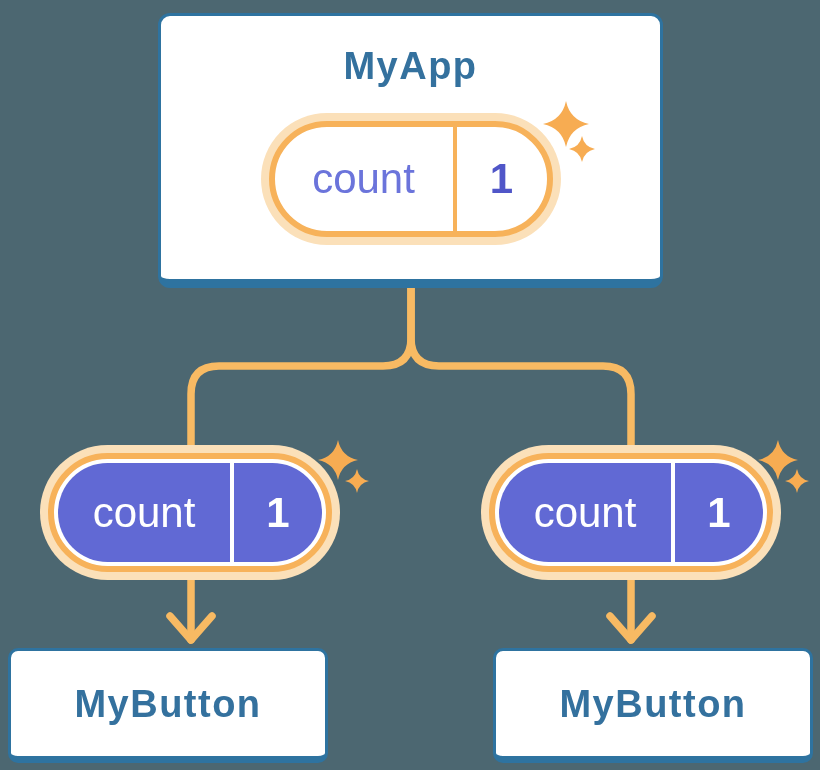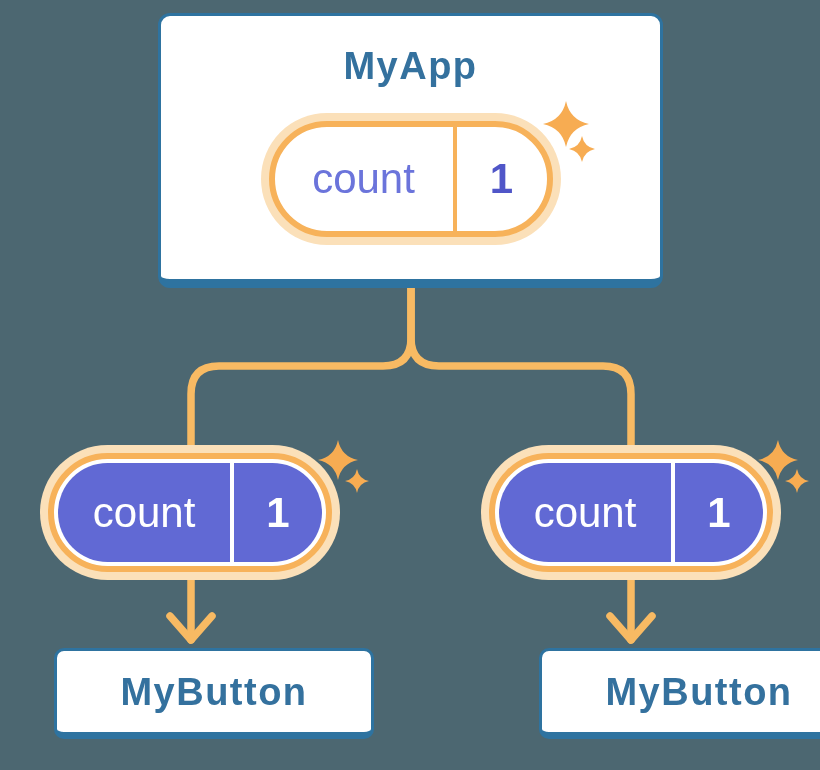--- a/index.html
+++ b/index.html
@@ -37,24 +37,24 @@
   .card-root {
     left: 158px; top: 13px;
     width: 505px; height: 275px;
     border-bottom-width: 9px;
     border-radius: 12px;
     display: flex; flex-direction: column; align-items: center;
     padding-top: 28px;
   }
   .card-child {
     top: 648px;
-    width: 320px; height: 91px;
+    width: 320px; height: 115px;
     border-bottom-width: 7px;
     border-radius: 10px;
-    display: flex; align-items: center; justify-content: center; margin-left: 46px;
+    display: flex; align-items: center; justify-content: center;
   }
   .card-child.left  { left: 8px; }
   .card-child.right { left: 493px; }
   .card-title {
     color: var(--heading, #34719E);
     font-size: 38px; font-weight: bold; letter-spacing: 1.5px;
     line-height: 44px;
     white-space: nowrap;
   }
 

